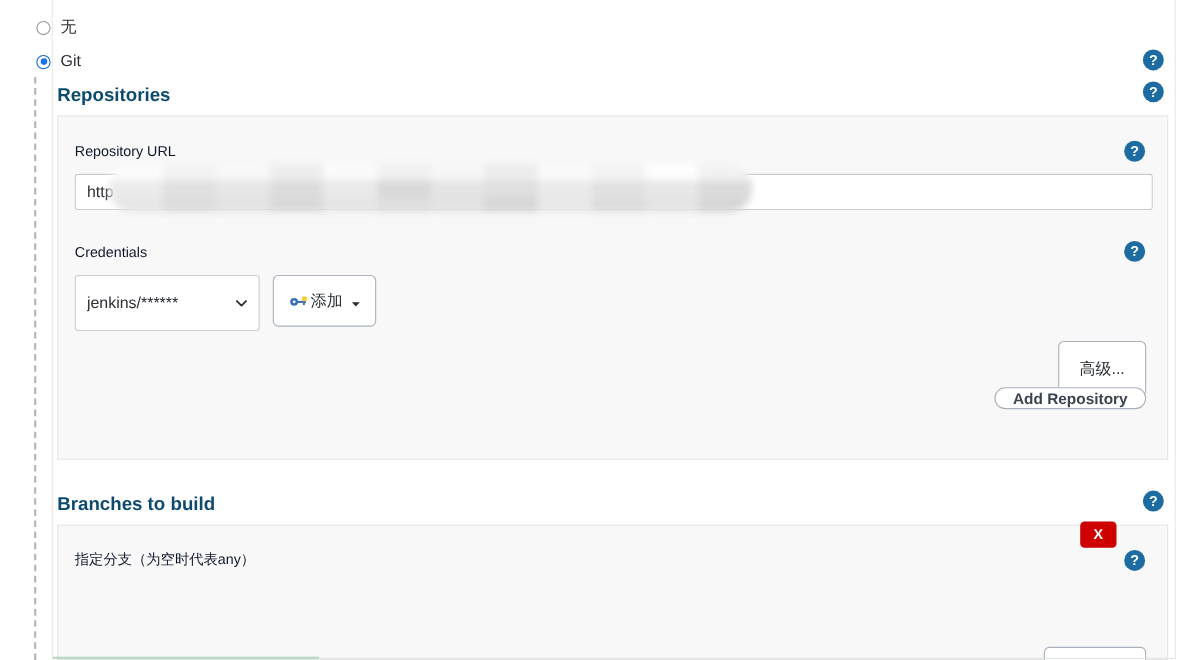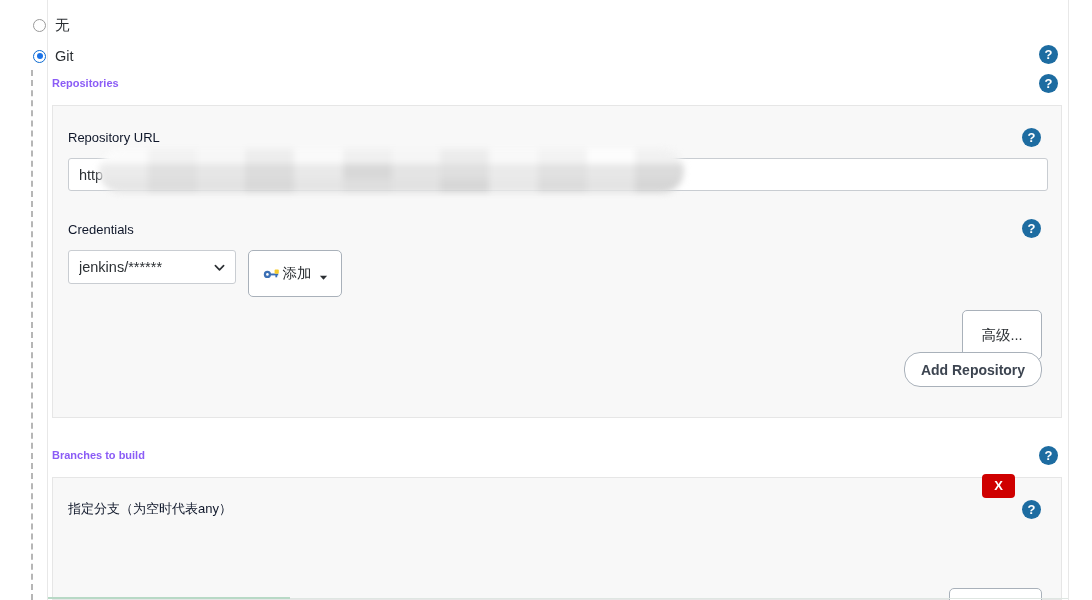--- a/index.html
+++ b/index.html
@@ -93,23 +93,23 @@
     left: 31px;
     top: 70px;
     width: 0;
     height: 530px;
     border-left: 2px dashed #b6b6b6;
   }
 
   
   .section-title {
     position: absolute;
-    font-size: 11px;
+    font-size: 17px;
     font-weight: bold;
-    color: #8b5cf6;
+    color: #0c4a6e;
     white-space: nowrap;
   }
 
   
   .panel {
     position: absolute;
     background: #f8f8f8;
     border: 1px solid #e6e6e6;
     box-sizing: border-box;
   }
@@ -322,21 +322,21 @@
         <i style="background:#e8e8e8"></i>
       <i style="background:#dcdcdc"></i>
         <i style="background:#e4e4e4"></i>
         <i style="background:#d6d6d6"></i>
     </div>
   </div>
 
   <div class="field-label" style="left:68px; top:222px;">Credentials</div>
   <div class="help" style="left:1022px; top:219px;">?</div>
 
-  <div class="select-box" style="left:68px; top:250px; width:168px; height:34px;">
+  <div class="select-box" style="left:68px; top:250px; width:168px; height:51px;">
     <span class="sval">jenkins/******</span>
     <span class="chev">
       <svg viewBox="0 0 12 12" width="11" height="11" aria-hidden="true">
         <path d="M1.5 4 L6 8.5 L10.5 4" fill="none" stroke="#2b2f33" stroke-width="1.8" stroke-linecap="round" stroke-linejoin="round"></path>
       </svg>
     </span>
   </div>
 
   <div class="btn cjk" style="left:248px; top:250px; width:94px; height:47px;">
     <span class="key-icon">
@@ -351,21 +351,21 @@
     <span>添加</span>
     <span class="caret-down">
       <svg viewBox="0 0 10 8" width="9" height="9" aria-hidden="true">
         <path d="M1 2 L5 6.4 L9 2 Z" fill="#2b2f33"></path>
       </svg>
     </span>
   </div>
 
   <div class="btn cjk" style="left:962px; top:310px; width:80px; height:50px;">高级...</div>
 
-  <div class="btn" style="left:904px; top:352px; width:138px; height:35px;border-radius:16px;">Add Repository</div>
+  <div class="btn" style="left:904px; top:352px; width:138px; height:20px;border-radius:16px;">Add Repository</div>
 
   <div class="section-title" style="left:52px; top:449px;">Branches to build</div>
   <div class="help" style="left:1039px; top:446px;">?</div>
 
   <div class="panel" style="left:52px; top:477px; width:1010px; height:123px;"></div>
 
   <div class="del-badge" style="left:982px; top:474px;">X</div>
 
   <div class="field-label" style="left:68px; top:500px;">指定分支（为空时代表any）</div>
   <div class="help" style="left:1022px; top:500px;">?</div>

